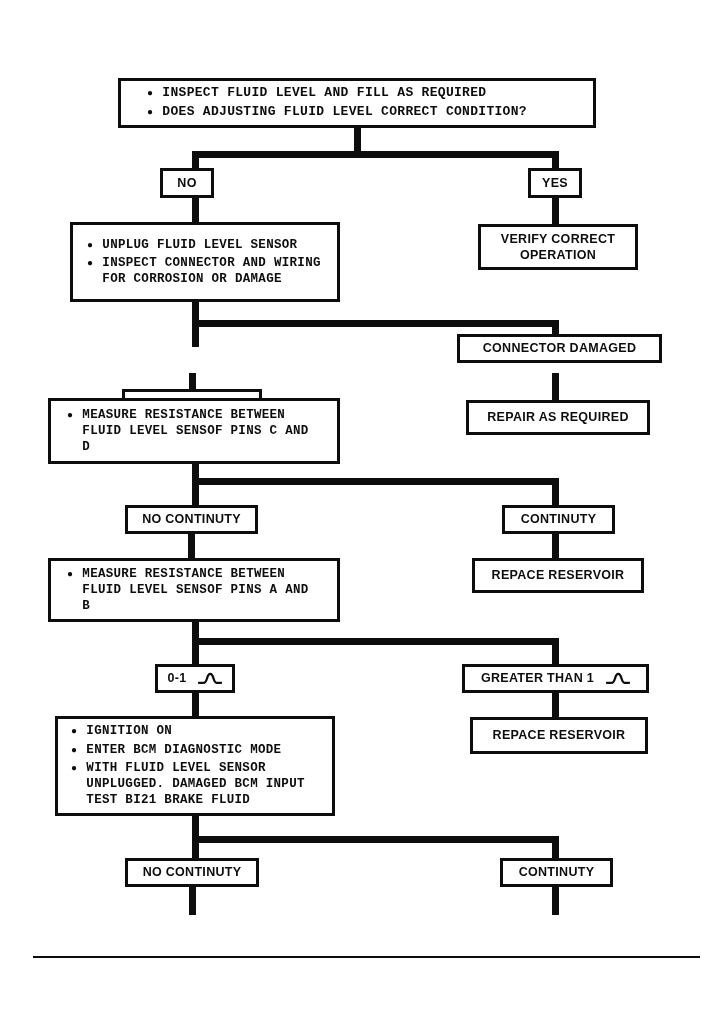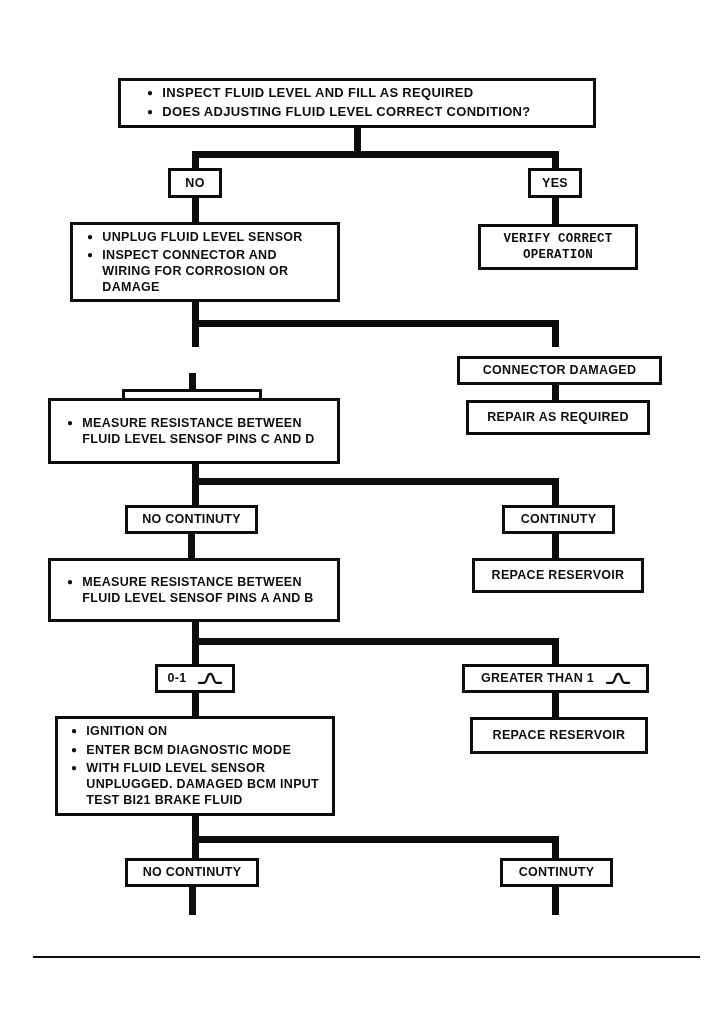--- a/index.html
+++ b/index.html
@@ -37,21 +37,21 @@
     display:flex;
     align-items:flex-start;
     column-gap:9px;
   }
   .bul .b{
     font-size:10px;
     line-height:1.2;
     margin-top:2px;
     flex:0 0 auto;
   }
-  .bul .t{flex:1 1 auto;}
+  .bul .t{flex:1 1 auto;font-family:Liberation Mono, monospace;}
   .lbl{display:flex;align-items:center;column-gap:12px;justify-content:center;}
   .conn{position:absolute;background:#0d0d0d;z-index:1;}
   .rule{position:absolute;background:#0d0d0d;z-index:1;}
   .ohm{display:inline-block;vertical-align:middle;}
 </style>
 </head>
 <body>
 
 <div id="page">
 
@@ -86,48 +86,48 @@
     <div class="bul">
       <span class="b">●</span>
       <span class="t">INSPECT FLUID LEVEL AND FILL AS REQUIRED</span>
     </div>
     <div class="bul">
       <span class="b">●</span>
       <span class="t">DOES ADJUSTING FLUID LEVEL CORRECT CONDITION?</span>
     </div>
   </div>
 
-  <div class="box" style="left:168px;top:168px;width:54px;height:30px;">
+  <div class="box" style="left:160px;top:168px;width:54px;height:30px;">
     <span>NO</span>
   </div>
 
   <div class="box" style="left:528px;top:168px;width:54px;height:30px;">
     <span>YES</span>
   </div>
 
   <div class="box bullets" style="left:70px;top:222px;width:270px;height:80px;padding:8px 10px 8px 14px;">
     <div class="bul">
       <span class="b">●</span>
       <span class="t">UNPLUG FLUID LEVEL SENSOR</span>
     </div>
     <div class="bul">
       <span class="b">●</span>
       <span class="t">INSPECT CONNECTOR AND WIRING FOR CORROSION OR DAMAGE</span>
     </div>
   </div>
 
-  <div class="box" style="left:478px;top:224px;width:160px;height:46px;padding:4px 14px;font-family:Liberation Mono, monospace;">
+  <div class="box" style="left:478px;top:224px;width:160px;height:46px;padding:4px 14px;">
     <span>VERIFY CORRECT OPERATION</span>
   </div>
 
   <div class="box" style="left:122px;top:346px;width:140px;height:29px;margin-top:43px;">
     <span>CONNECTOR OK</span>
   </div>
 
-  <div class="box" style="left:457px;top:356px;width:205px;height:29px;">
+  <div class="box" style="left:457px;top:334px;width:205px;height:29px;">
     <span>CONNECTOR DAMAGED</span>
   </div>
 
   <div class="box bullets" style="left:48px;top:398px;width:292px;height:66px;padding:8px 14px 8px 16px;">
     <div class="bul">
       <span class="b">●</span>
       <span class="t">MEASURE RESISTANCE BETWEEN FLUID LEVEL SENSOF PINS C AND D</span>
     </div>
   </div>
 

